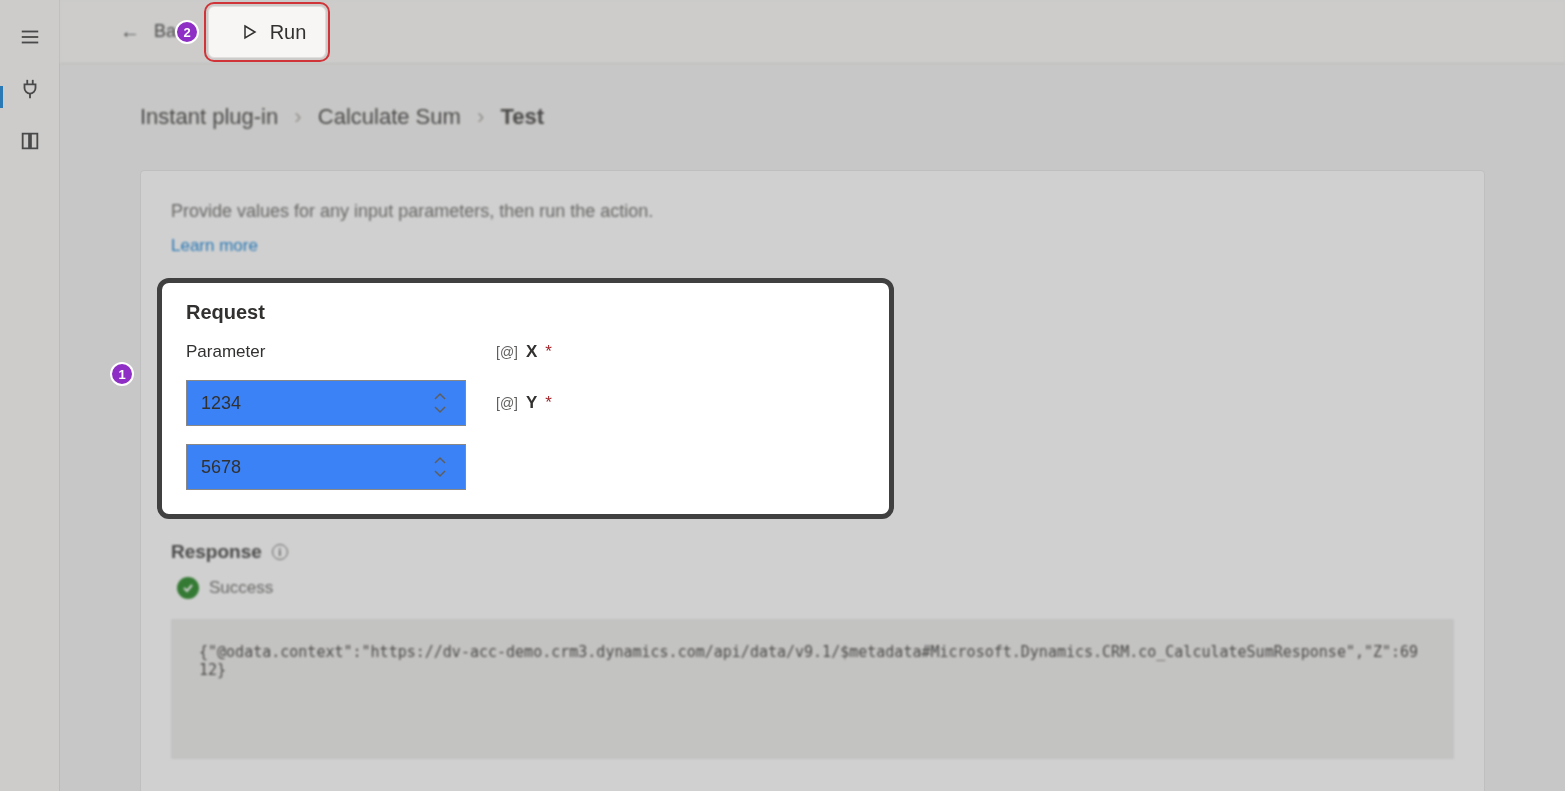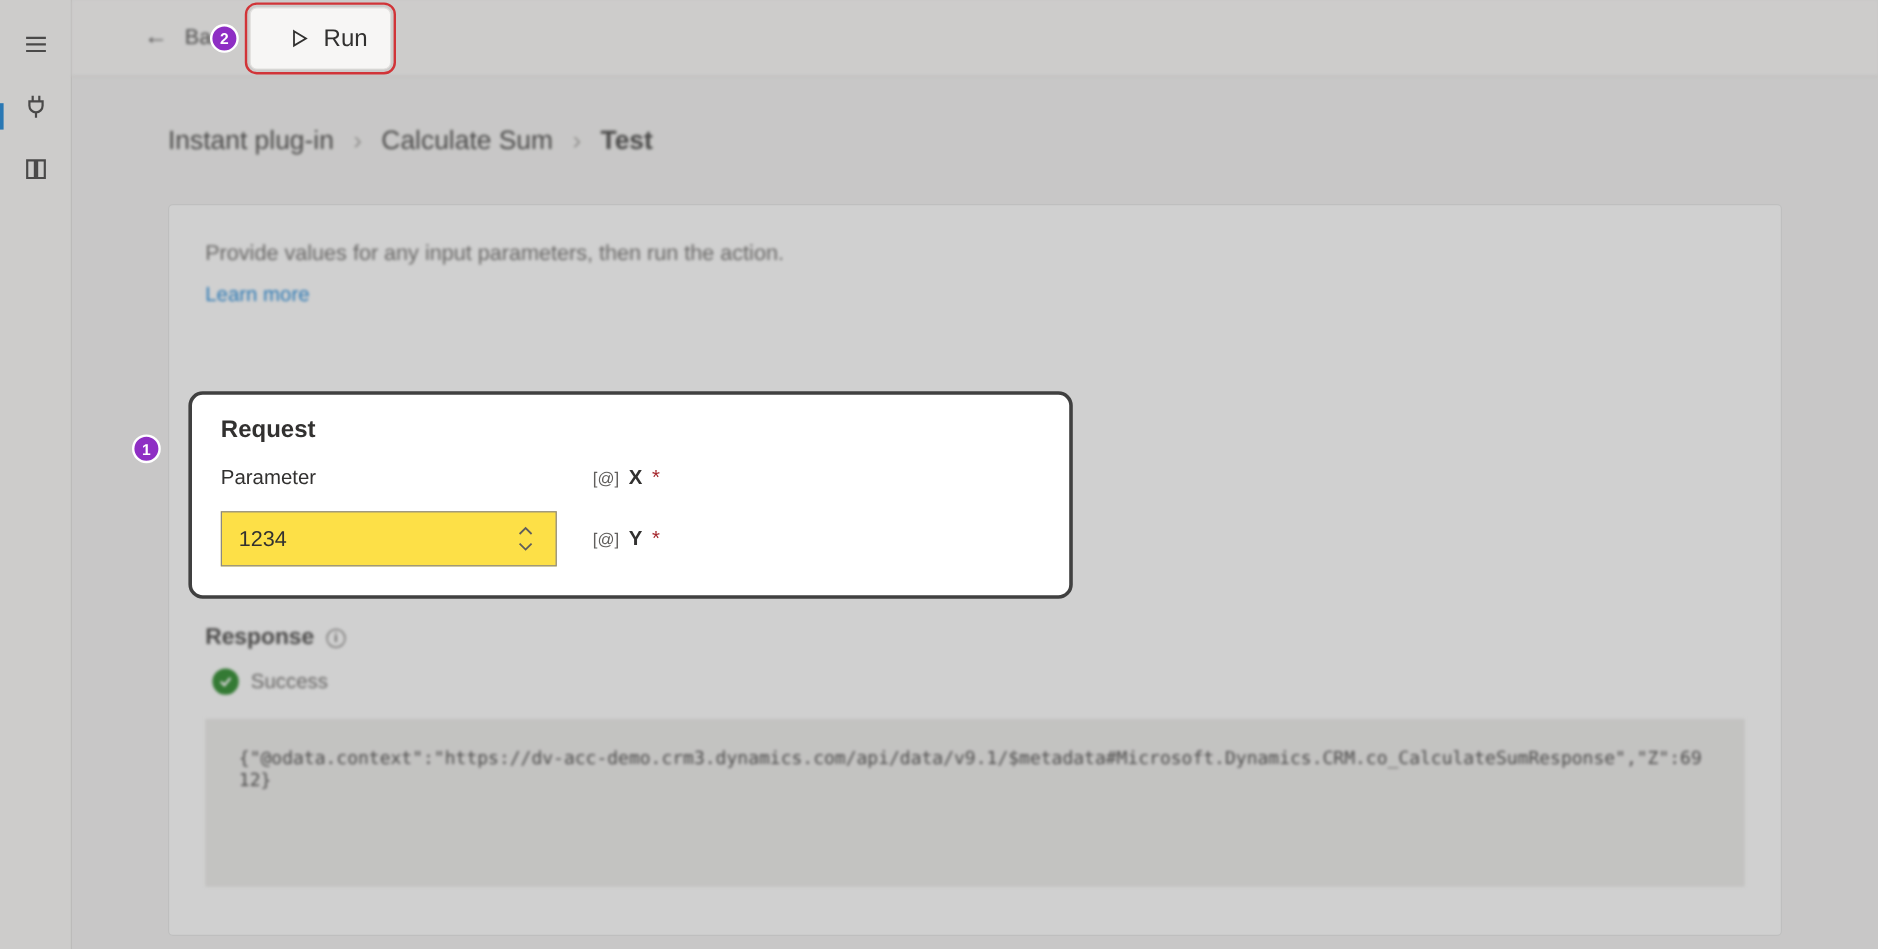--- a/index.html
+++ b/index.html
@@ -58,39 +58,38 @@
     padding: 30px 30px 40px 30px;
   }
 
   .intro-text { font-size:18px; color:#605e5c; margin-bottom:14px; filter: blur(1.2px);}
   .learn-link { font-size:17px; color:#0078d4; filter: blur(1.2px); display:inline-block; margin-bottom:22px;}
 
   
   .request-block {
     position: relative; z-index: 6;
     background:#fff;
-    border:3px solid #404040; border-radius:12px;
+    border:5px solid #404040; border-radius:12px;
     margin-left:-14px; margin-right: 560px;
     padding: 18px 24px 24px 24px;
-    margin-top: 48px;
   }
   .req-title { font-size:20px; font-weight:600; color:#323130; margin-bottom:18px; }
   .req-grid {
     display:grid; grid-template-columns: 280px 1fr; column-gap:20px; row-gap:18px;
     align-items:center;
   }
   .col-head { font-size:17px; color:#323130; }
   .param-label { font-size:17px; color:#323130; display:flex; align-items:center; gap:8px; padding-left:10px;}
   .param-label .at { color:#605e5c; font-size:14px; }
   .param-label .nm { font-weight:600; }
   .param-label .req { color:#a4262c; }
   .num-input-wrap { position:relative; }
   .num-input {
     width:100%; height:46px; border:1px solid #8a8886; padding:0 40px 0 14px;
-    font-size:18px; color:#323130; background:#fde047;
+    font-size:18px; color:#323130; background:#3b82f6;
   }
   .spin { position:absolute; right:6px; top:4px; bottom:4px; width:26px; display:flex; flex-direction:column; justify-content:center; gap:2px;}
   .spin svg { width:12px; height:10px; color:#605e5c; }
 
   
   .response {
     margin-top: 22px; filter: blur(1.2px);
   }
   .resp-head { font-size:19px; font-weight:600; color:#323130; display:flex; align-items:center; gap:10px; margin-bottom:14px;}
   .info-ico { width:16px;height:16px;border:1.5px solid #605e5c;border-radius:50%; display:inline-flex;align-items:center;justify-content:center;font-size:11px;color:#605e5c;}
@@ -188,20 +187,31 @@
             <svg viewBox="0 0 12 8">
                 <polyline points="1,2 6,7 11,2" fill="none" stroke="currentColor" stroke-width="1.5"></polyline>
               </svg>
           </div>
         </div>
 
         <div class="param-label">
           <span class="at">[@]</span>
           <span class="nm">Y</span>
           <span class="req">*</span>
+        </div>
+        <div class="num-input-wrap">
+          <input class="num-input" value="5678" style="">
+          <div class="spin">
+            <svg viewBox="0 0 12 8">
+                <polyline points="1,6 6,1 11,6" fill="none" stroke="currentColor" stroke-width="1.5"></polyline>
+              </svg>
+            <svg viewBox="0 0 12 8">
+                <polyline points="1,2 6,7 11,2" fill="none" stroke="currentColor" stroke-width="1.5"></polyline>
+              </svg>
+          </div>
         </div>
       </div>
     </div>
 
     
     <div class="response">
       <div class="resp-head">
         <span>Response</span>
         <span class="info-ico">i</span>
       </div>

